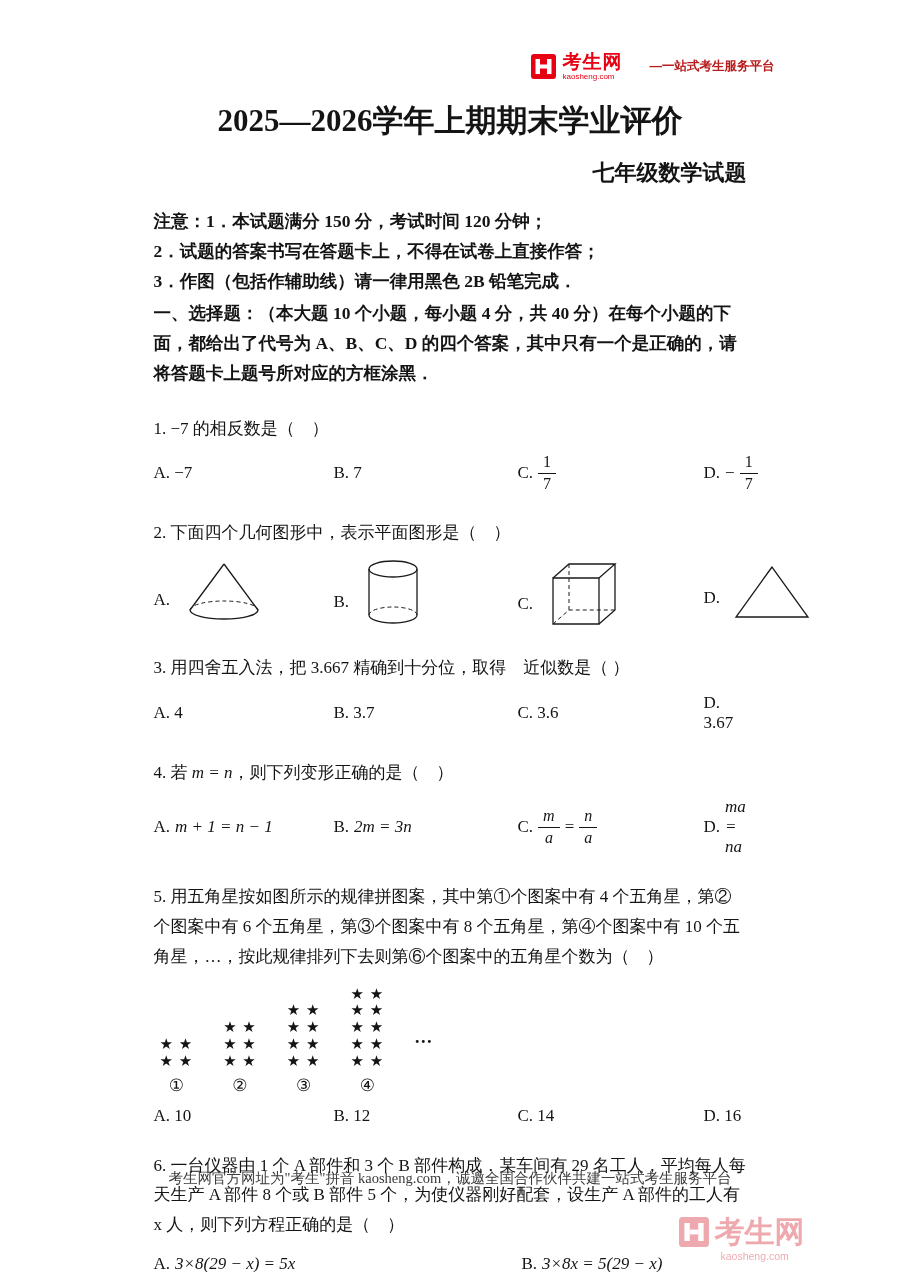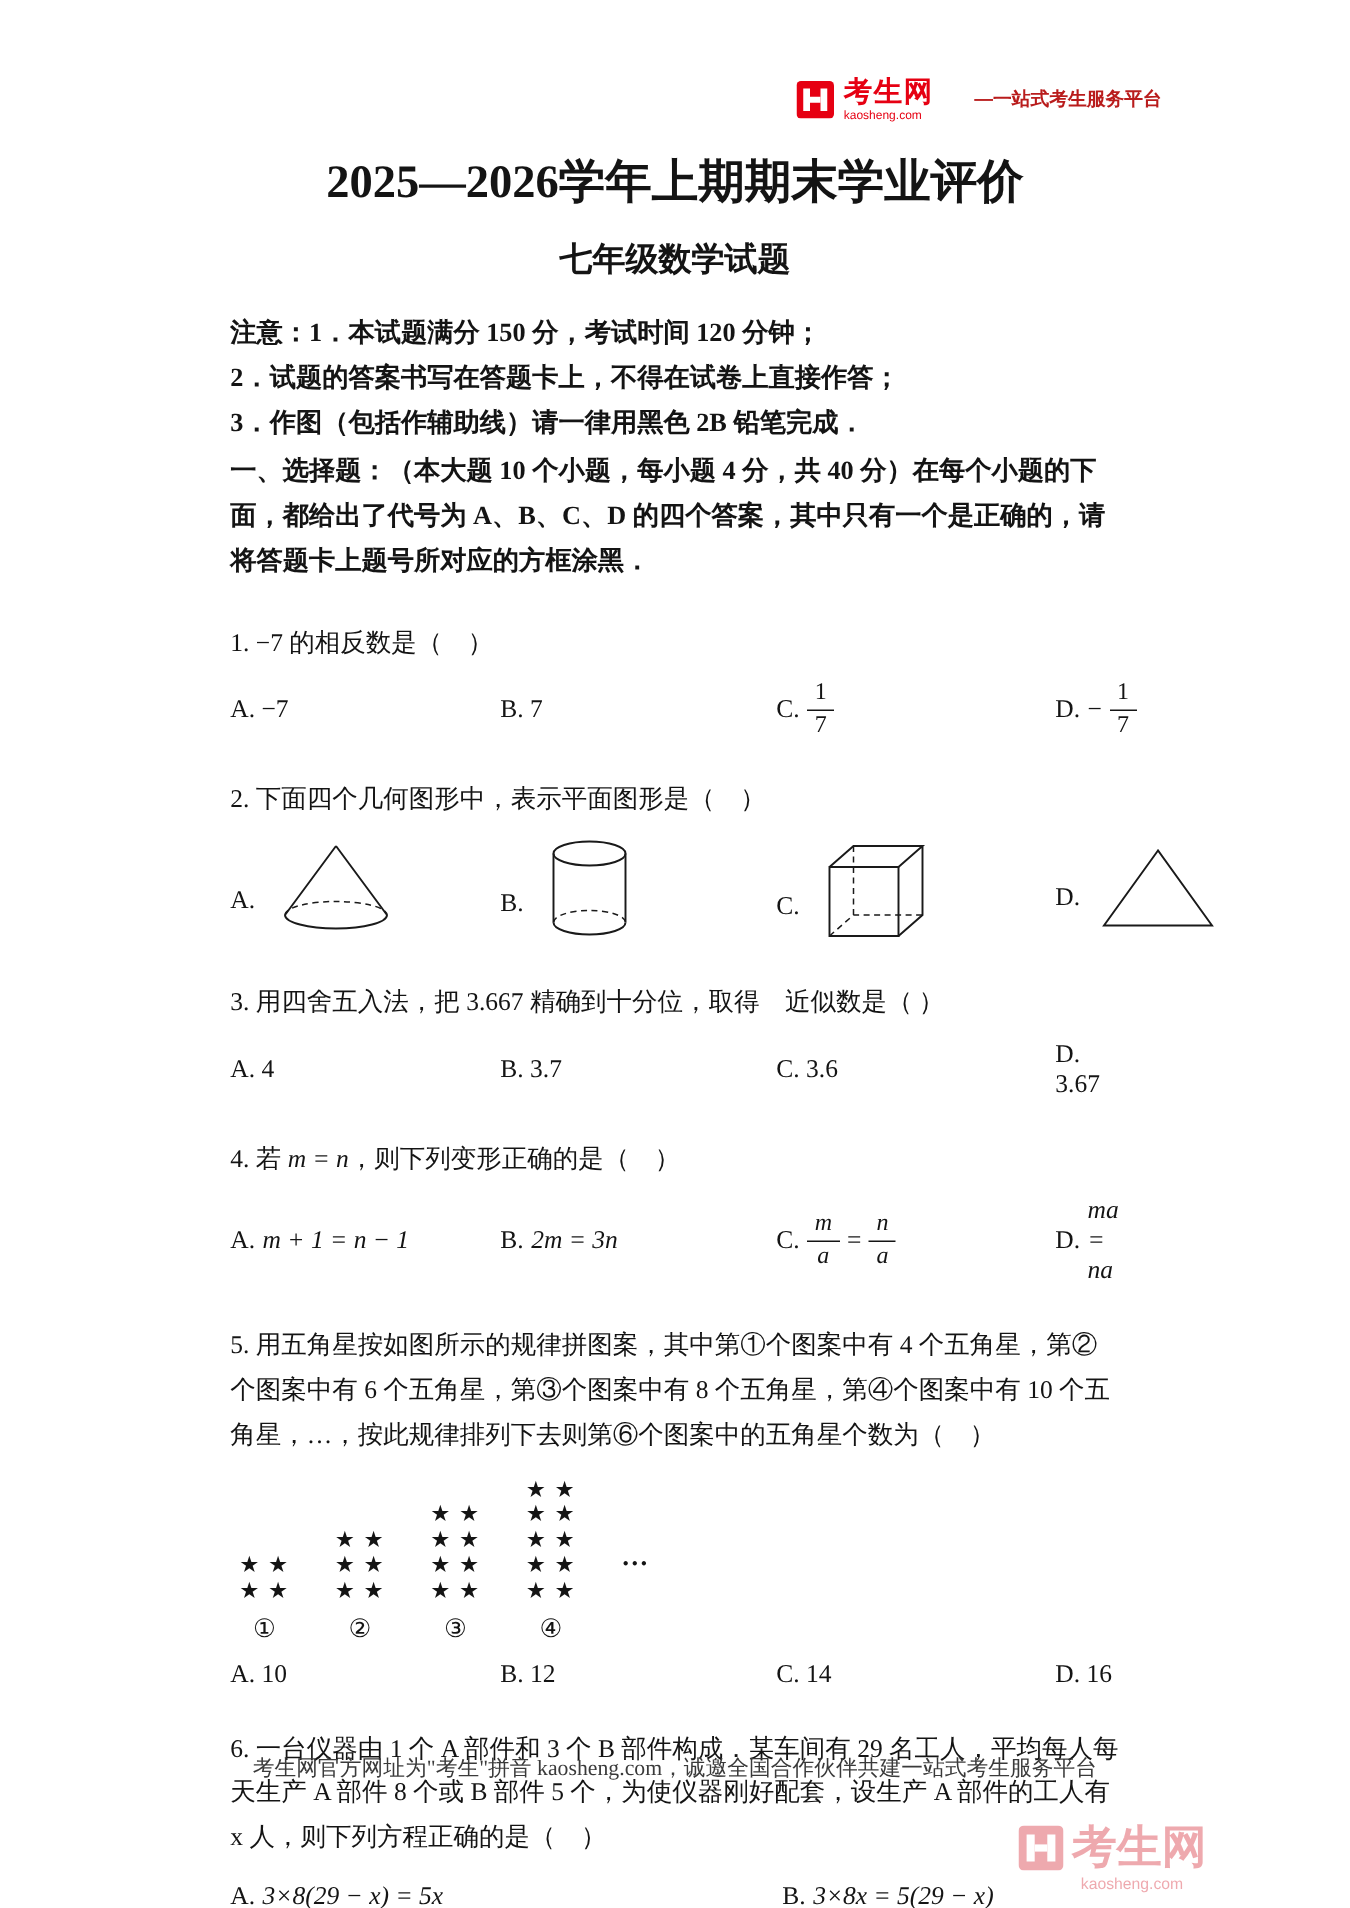--- a/index.html
+++ b/index.html
@@ -10,21 +10,21 @@
 
   
   .brand-header { position: absolute; top: 52px; right: 56px; display: flex; align-items: center; gap: 7px; }
   .logo-stack { display: flex; flex-direction: column; line-height: 1; }
   .brand-cn { color: #e60012; font-weight: bold; font-size: 19px; font-family: "Liberation Sans", sans-serif; letter-spacing: 1px; }
   .brand-domain { color: #e60012; font-size: 8px; font-family: "Liberation Sans", sans-serif; margin-top: 2px; }
   .brand-tagline { color: #b91c1c; font-size: 12.5px; font-weight: bold; font-family: "Liberation Sans", sans-serif; margin-left: 20px; }
 
   .content { padding: 100px 84px 0 84px; }
   .title { text-align: center; font-size: 31px; font-weight: bold; margin: 0 0 16px 0; }
-  .subtitle { text-align: center; font-size: 22px; font-weight: bold; margin: 0 0 18px 0; }
+  .subtitle { text-align: right; font-size: 22px; font-weight: bold; margin: 0 0 18px 0; }
   .note { font-weight: bold; font-size: 17.5px; margin: 0; line-height: 1.72; }
   .section-head { font-weight: bold; font-size: 17.5px; line-height: 1.72; margin: 2px 0 10px 0; }
 
   .question { margin-top: 25px; }
   .q-text { font-size: 17px; line-height: 1.75; margin: 0; }
   .options { margin-top: 10px; font-size: 17px; }
   .grid4 { display: grid; grid-template-columns: 180px 184px 186px 1fr; align-items: center; }
   .grid2 { display: grid; grid-template-columns: 368px 1fr; row-gap: 28px; align-items: center; margin-top: 14px; }
   .opt { display: flex; align-items: center; gap: 5px; }
   .math { font-style: italic; }

